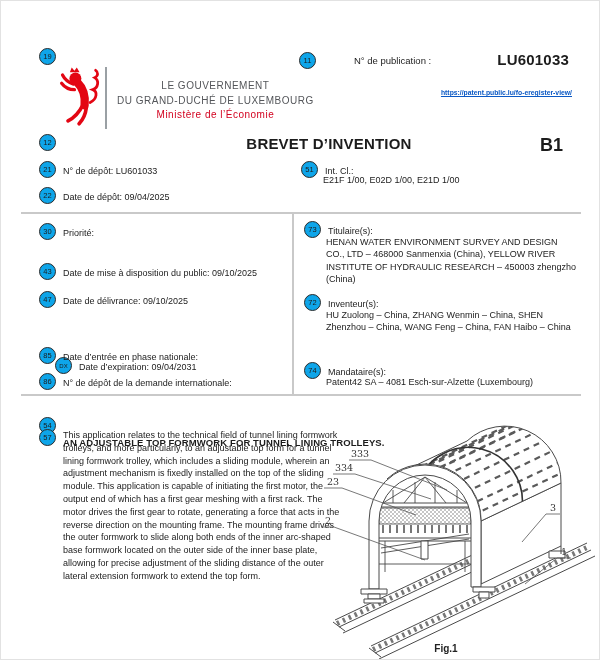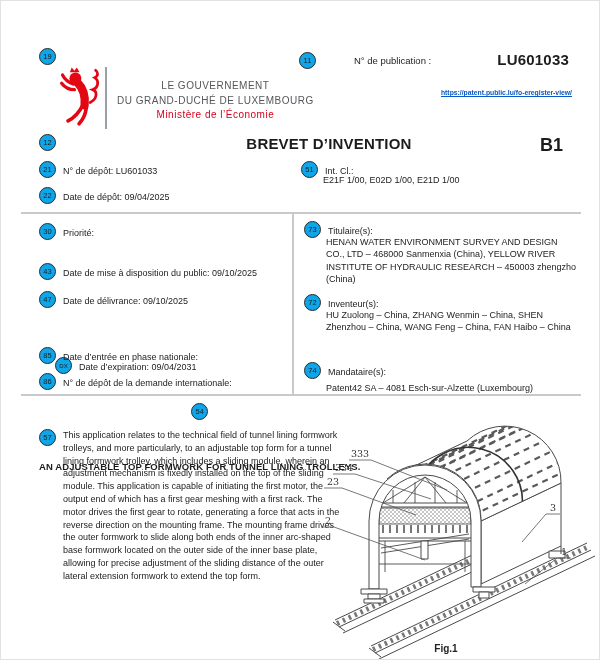--- a/index.html
+++ b/index.html
@@ -115,23 +115,23 @@
   <div class="abs row" style="left:303px;top:293px;">
     <span class="inid">72</span>
     <span class="txt">Inventeur(s):</span>
   </div>
   <div class="abs col-val" style="left:325px;top:308px;width:252px;">HU Zuolong – China, ZHANG Wenmin – China, SHEN Zhenzhou – China, WANG Feng – China, FAN Haibo – China</div>
 
   <div class="abs row" style="left:303px;top:361px;">
     <span class="inid">74</span>
     <span class="txt">Mandataire(s):</span>
   </div>
-  <div class="abs col-val" style="left:325px;top:375px;width:252px;margin-top:6px;">Patent42 SA – 4081 Esch-sur-Alzette (Luxembourg)</div>
-
-  <div class="abs row" style="left:38px;top:402px;flex-direction:column;">
+  <div class="abs col-val" style="left:325px;top:375px;width:252px;">Patent42 SA – 4081 Esch-sur-Alzette (Luxembourg)</div>
+
+  <div class="abs row" style="left:38px;top:402px;">
     <span class="inid">54</span>
     <span class="title54">AN ADJUSTABLE TOP FORMWORK FOR TUNNEL LINING TROLLEYS.</span>
   </div>
   <span class="inid abs" style="left:38px;top:428px;">57</span>
   <div class="abs abstract" style="left:62px;top:428px;width:282px;">This application relates to the technical field of tunnel lining formwork trolleys, and more particularly, to an adjustable top form for a tunnel lining formwork trolley, which includes a sliding module, wherein an adjustment mechanism is fixedly installed on the top of the sliding module. This application is capable of initiating the first motor, the output end of which has a first gear meshing with a first rack. The motor drives the first gear to rotate, generating a force that acts in the reverse direction on the mounting frame. The mounting frame drives the outer formwork to slide along both ends of the inner arc-shaped base formwork located on the outer side of the inner base plate, allowing for precise adjustment of the sliding distance of the outer lateral extension formwork to extend the top form.</div>
 
   <svg class="abs" style="left:318px;top:423px;" width="282" height="237" viewBox="0 0 282 237">
     <defs>
       <clipPath id="shellClip">
           <path d="M 68,55 A 56 56 0 0 1 162,97 L 242,59 A 56 56 0 0 0 148,17 Z"></path>

